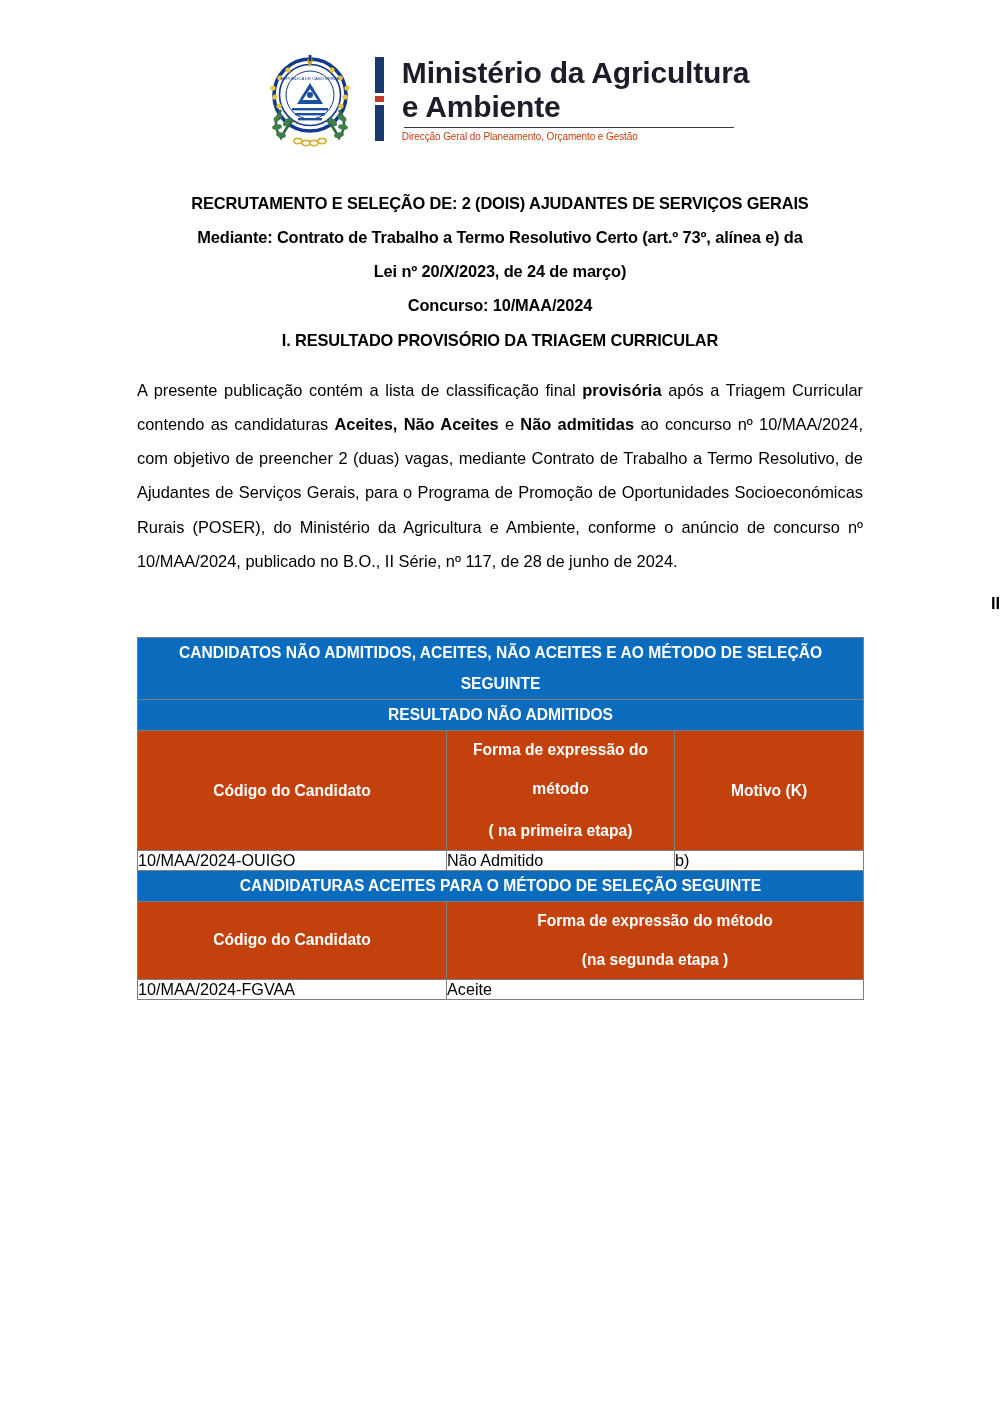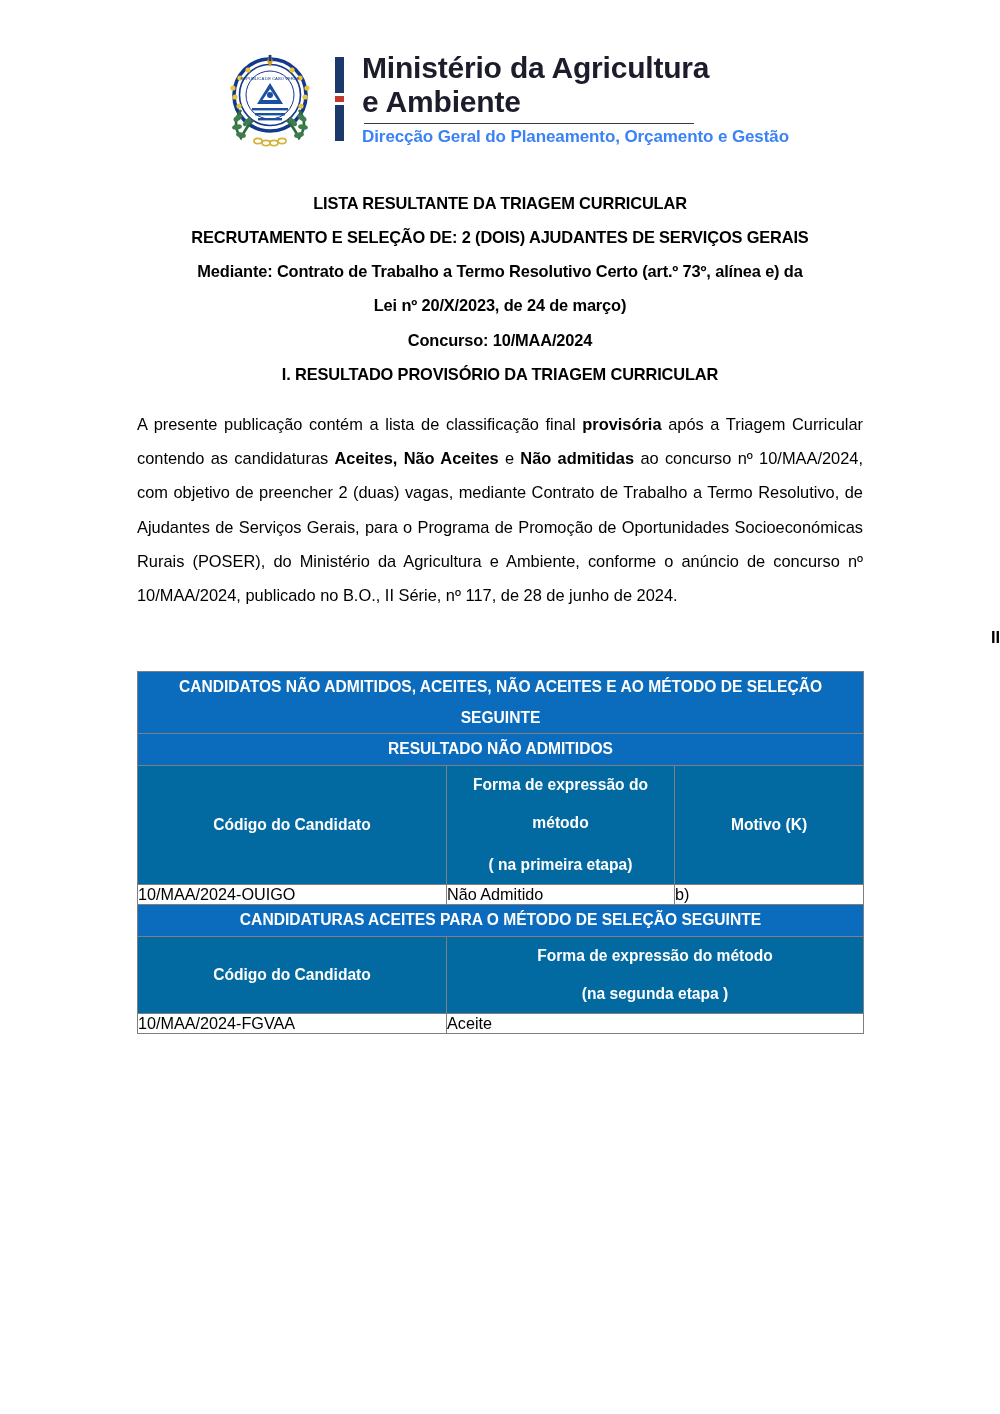--- a/index.html
+++ b/index.html
@@ -78,23 +78,23 @@
     line-height: 1.12;
     color: #1c1c2b;
     letter-spacing: -0.2px;
   }
   .ministry-rule {
     border-top: 1.4px solid #3a3a3a;
     margin: 4px 0 3px 2px;
     width: 330px;
   }
   .ministry-sub {
-    font-size: 17px;
-    font-weight: bold;
-    color: #3b82f6;
+    font-size: 10px;
+    font-weight: normal;
+    color: #c2410c;
     letter-spacing: -0.1px;
   }
 
   
   .titles {
     margin-top: 38px;
     text-align: center;
   }
   .title-line {
     font-size: 16.4px;
@@ -142,21 +142,21 @@
   td.hd-band {
     background: #0b6cbe;
     color: #ffffff;
     font-weight: bold;
     text-align: center;
     font-size: 15.6px;
     line-height: 1.95;
     padding: 13px 16px;
   }
   td.hd-col {
-    background: #0369a1;
+    background: #c2410c;
     color: #ffffff;
     font-weight: bold;
     text-align: center;
     font-size: 15.6px;
     line-height: 2.45;
     padding: 12px 10px;
   }
   td.cell {
     background: #ffffff;
     color: #000000;
@@ -246,21 +246,20 @@
         <div class="ministry-line1">Ministério da Agricultura</div>
         <div class="ministry-line2">e Ambiente</div>
         <div class="ministry-rule"></div>
         <div class="ministry-sub">Direcção Geral do Planeamento, Orçamento e Gestão</div>
       </div>
 
     </div>
   </div>
 
   <div class="titles">
-    <div class="title-line">LISTA RESULTANTE DA TRIAGEM CURRICULAR</div>
     <div class="title-line">RECRUTAMENTO E SELEÇÃO DE: 2 (DOIS) AJUDANTES DE SERVIÇOS GERAIS</div>
     <div class="title-line">Mediante: Contrato de Trabalho a Termo Resolutivo Certo (art.º 73º, alínea e) da</div>
     <div class="title-line">Lei nº 20/X/2023, de 24 de março)</div>
     <div class="title-line">Concurso: 10/MAA/2024</div>
     <div class="title-line">I. RESULTADO PROVISÓRIO DA TRIAGEM CURRICULAR</div>
   </div>
 
   <div class="body-wrap">
     <p class="para"><span>A presente publicação contém a lista de classificação final </span><b>provisória</b><span> após a Triagem Curricular contendo as candidaturas </span><b>Aceites,  Não Aceites</b><span> e </span><b>Não admitidas</b><span> ao concurso nº 10/MAA/2024, com objetivo de preencher 2 (duas) vagas, mediante Contrato de Trabalho a Termo Resolutivo, de Ajudantes de Serviços Gerais, para o Programa de Promoção de Oportunidades Socioeconómicas Rurais (POSER), do Ministério da Agricultura e Ambiente, conforme o anúncio de concurso nº 10/MAA/2024, publicado no B.O., II Série, nº 117, de 28 de junho de 2024.</span></p>
   </div>

